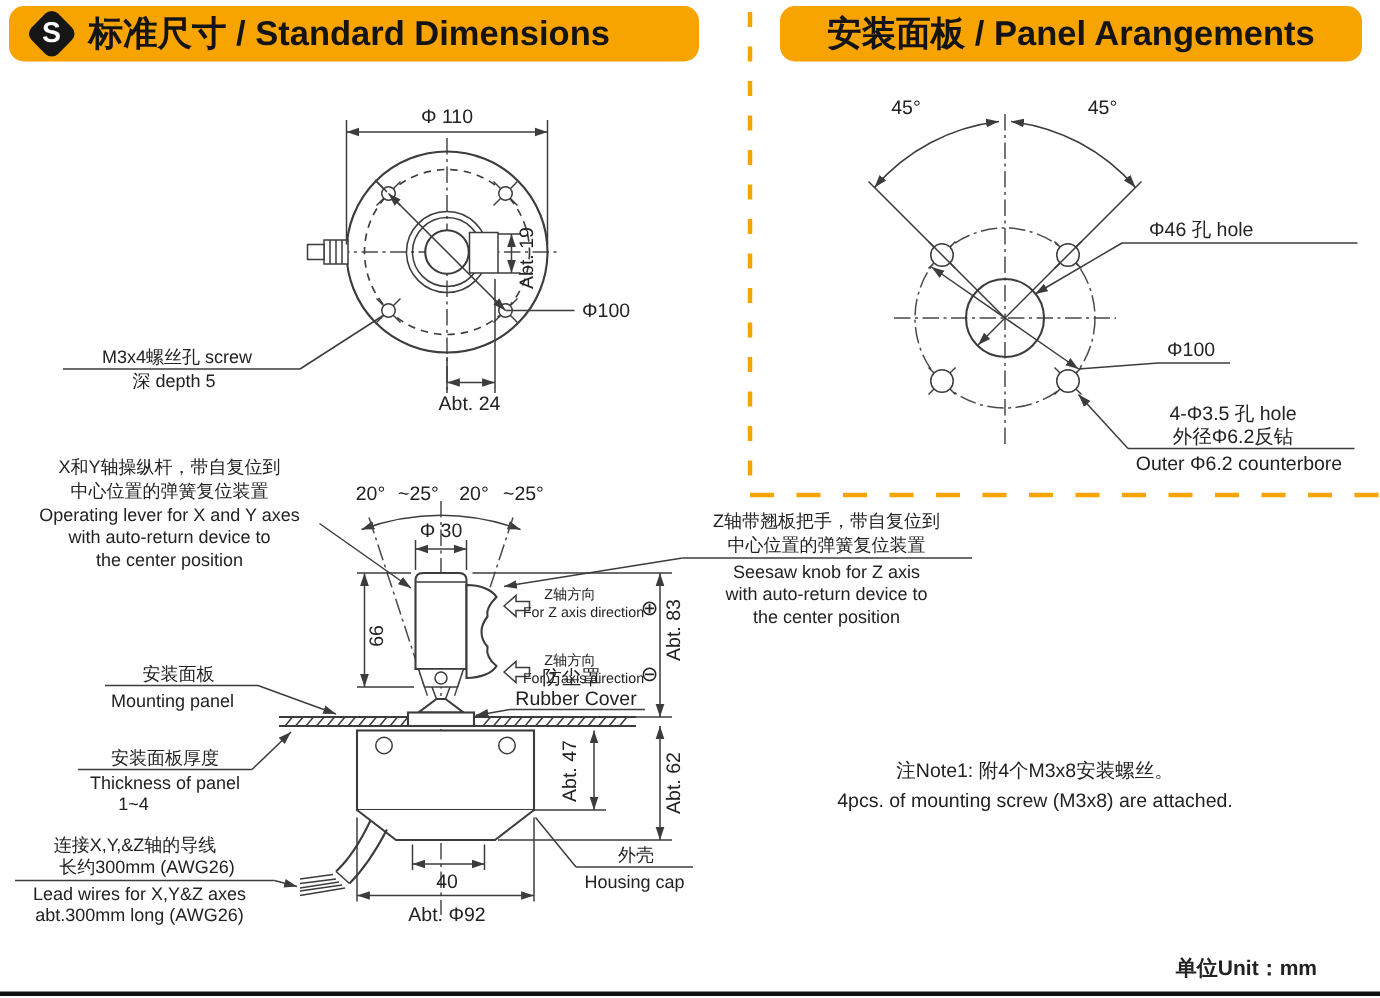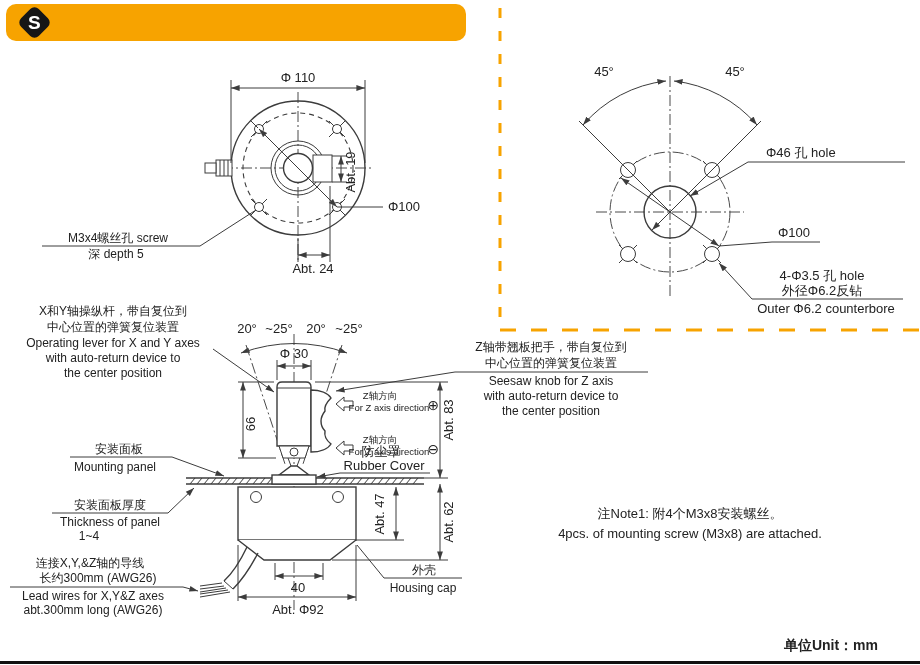--- a/index.html
+++ b/index.html
@@ -29,20 +29,24 @@
 </style>
 </head>
 <body>
 
 <div class="page">
 
   <div class="hdr hdr-left">
     <div class="logo">
         <span>S</span>
       </div>
+    <div class="hdr-title">标准尺寸 / Standard Dimensions</div>
+  </div>
+  <div class="hdr hdr-right">
+    <div class="hdr-title">安装面板 / Panel Arangements</div>
   </div>
 
   <svg width="920" height="665" viewBox="0 0 920 665">
     <defs>
       <marker id="ar" viewBox="0 0 9 7" refX="8.6" refY="3.5" markerWidth="9" markerHeight="7" orient="auto-start-reverse">
         <path d="M0,0.6 L8.6,3.5 L0,6.4 Z" fill="#3c3c3c"></path>
       </marker>
     </defs>
 
     <g>

